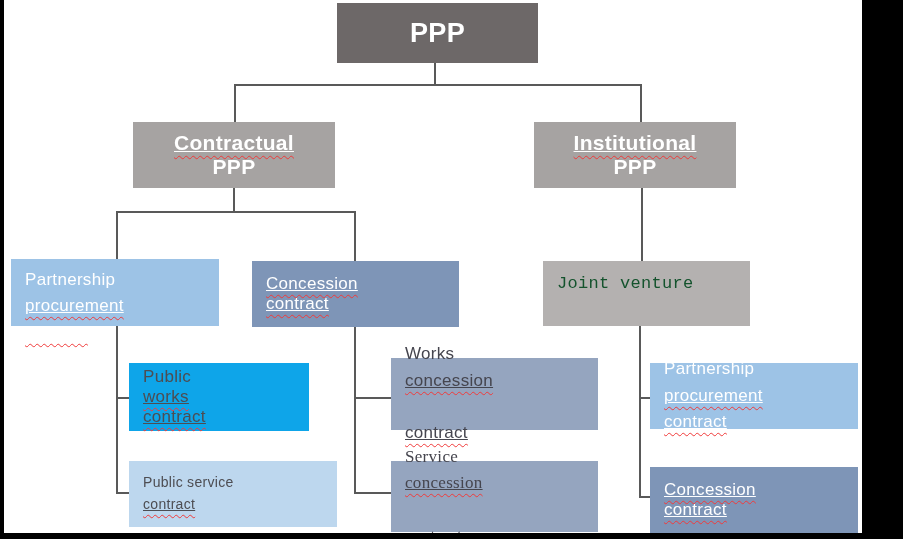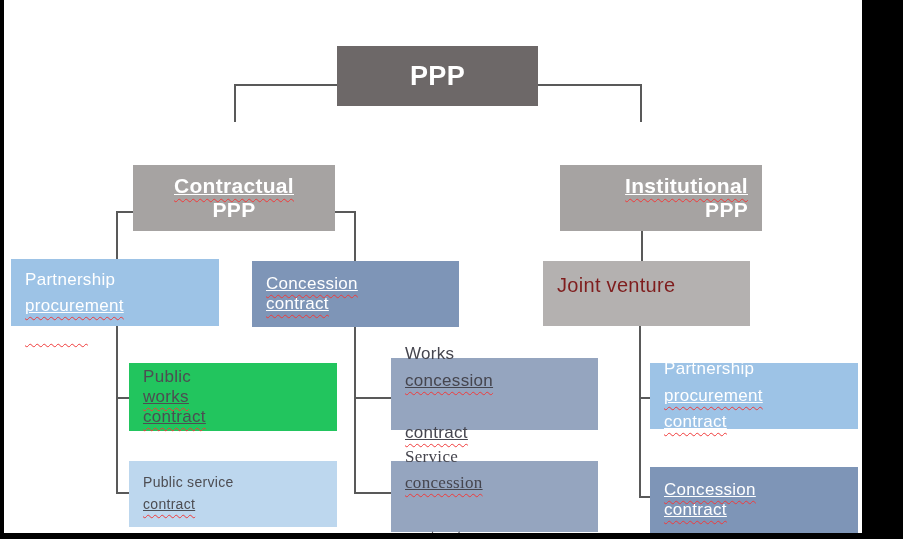--- a/index.html
+++ b/index.html
@@ -6,29 +6,29 @@
   .stage{
     position:relative;width:903px;height:539px;background:#ffffff;overflow:hidden;
     font-family:"Liberation Sans", sans-serif;
   }
   .node{
     position:absolute;box-sizing:border-box;display:flex;flex-direction:column;
     justify-content:center;padding:0 14px;color:#ffffff;letter-spacing:0.3px;
   }
   .top-align{justify-content:flex-start;}
   .center-text{text-align:center;}
-  .bold{font-weight:bold;margin-top:43px;}
+  .bold{font-weight:bold;}
   
   #n-ppp{left:337px;top:3px;width:201px;height:60px;background:#6d6868;font-size:27px;}
   #n-contractual{left:133px;top:122px;width:202px;height:66px;background:#a6a3a2;font-size:21px;}
-  #n-institutional{left:560px;top:122px;width:202px;height:66px;background:#a6a3a2;font-size:21px;align-items:flex-end;}
+  #n-institutional{left:534px;top:122px;width:202px;height:66px;background:#a6a3a2;font-size:21px;}
   #n-partnership-left{left:11px;top:259px;width:208px;height:67px;background:#9dc3e6;font-size:17px;line-height:1.55;padding-top:8px;}
   #n-concession-mid{left:252px;top:261px;width:207px;height:66px;background:#7e95b7;font-size:17px;padding-top:13px;}
-  #n-joint-venture{left:543px;top:261px;width:207px;height:65px;background:#b4b1b0;color:#7f1d1d;font-size:20px;padding-top:13px;}
-  #n-public-works{left:129px;top:363px;width:208px;height:68px;background:#22c55e;color:#4d4d52;font-size:17px;}
+  #n-joint-venture{left:543px;top:261px;width:207px;height:65px;background:#b4b1b0;color:#14532d;font-size:17px;padding-top:13px;font-family:Liberation Mono, monospace;}
+  #n-public-works{left:129px;top:363px;width:180px;height:68px;background:#0ea5e9;color:#4d4d52;font-size:17px;}
   #n-public-service{left:129px;top:461px;width:208px;height:66px;background:#bdd7ee;color:#4d4d52;font-size:14px;line-height:1.55;}
   #n-works-concession{left:391px;top:358px;width:207px;height:72px;background:#95a5bf;color:#45454e;font-size:17px;line-height:1.55;}
   #n-service-concession{left:391px;top:461px;width:207px;height:71px;background:#95a5bf;color:#45454e;font-size:17px;line-height:1.55;font-family:Liberation Serif, serif;}
   #n-partnership-right{left:650px;top:363px;width:208px;height:66px;background:#9dc3e6;font-size:17px;line-height:1.55;}
   #n-concession-right{left:650px;top:467px;width:208px;height:66px;background:#7e95b7;font-size:17px;}
   
   .line{position:absolute;background:#595959;}
   
   .frame{position:absolute;background:#000000;}
   

